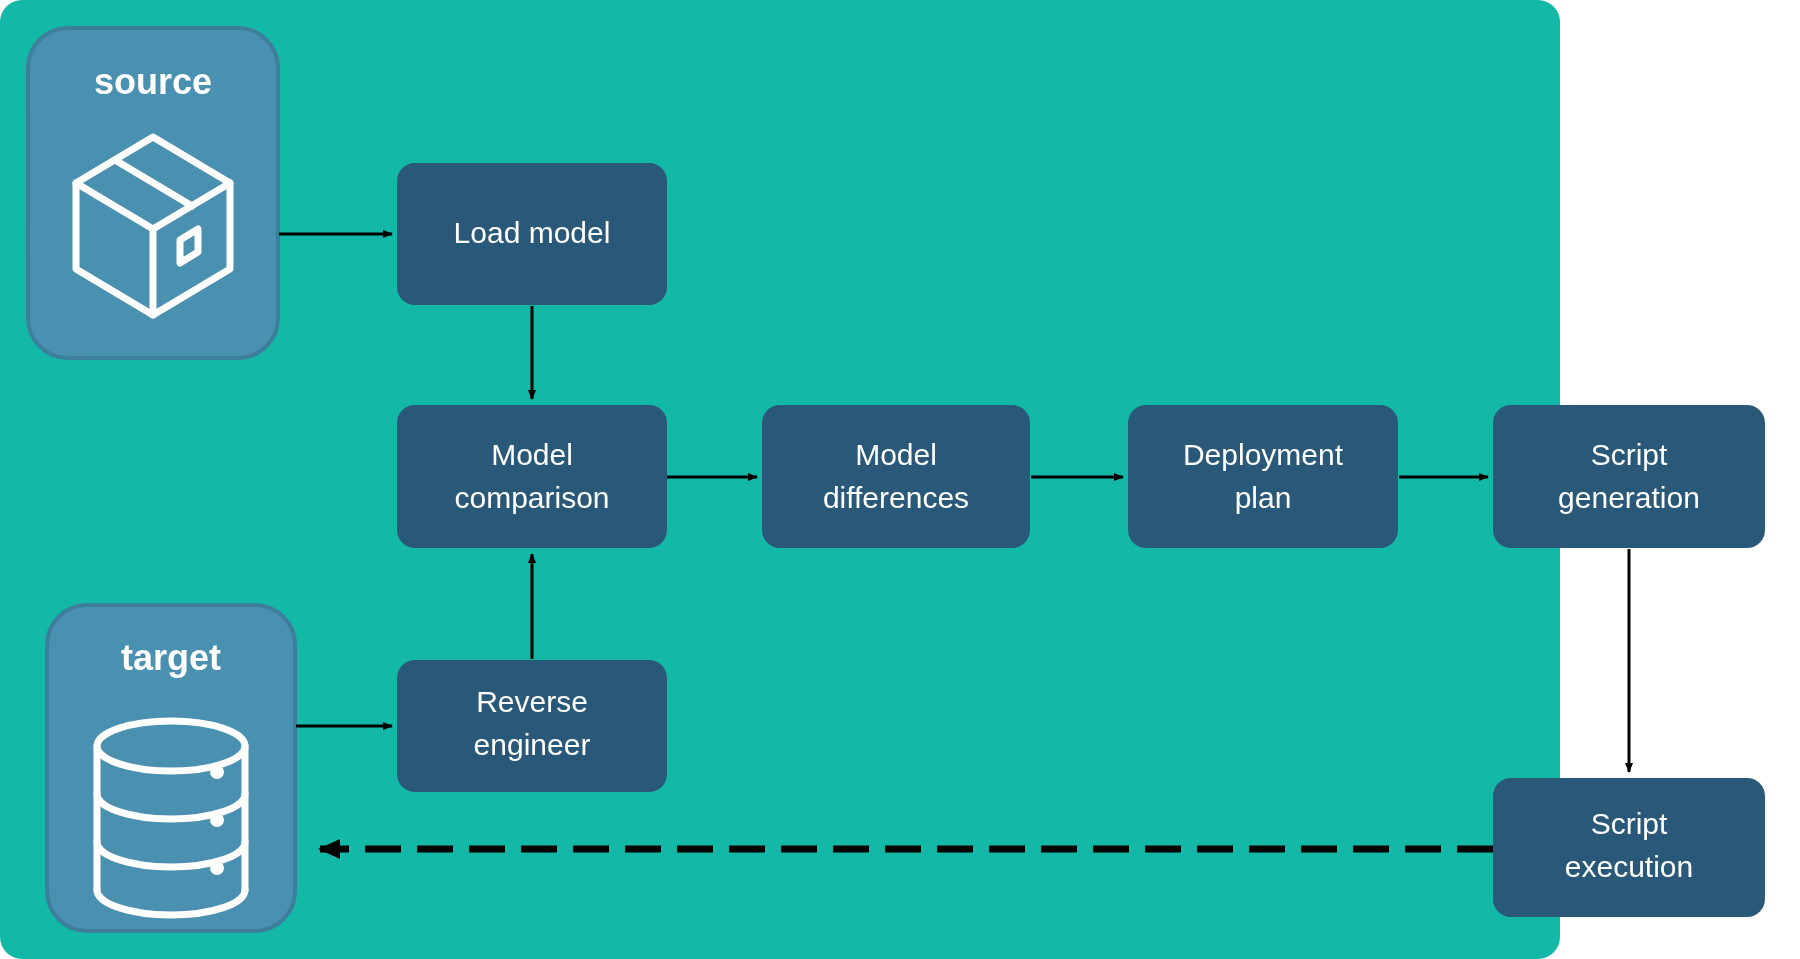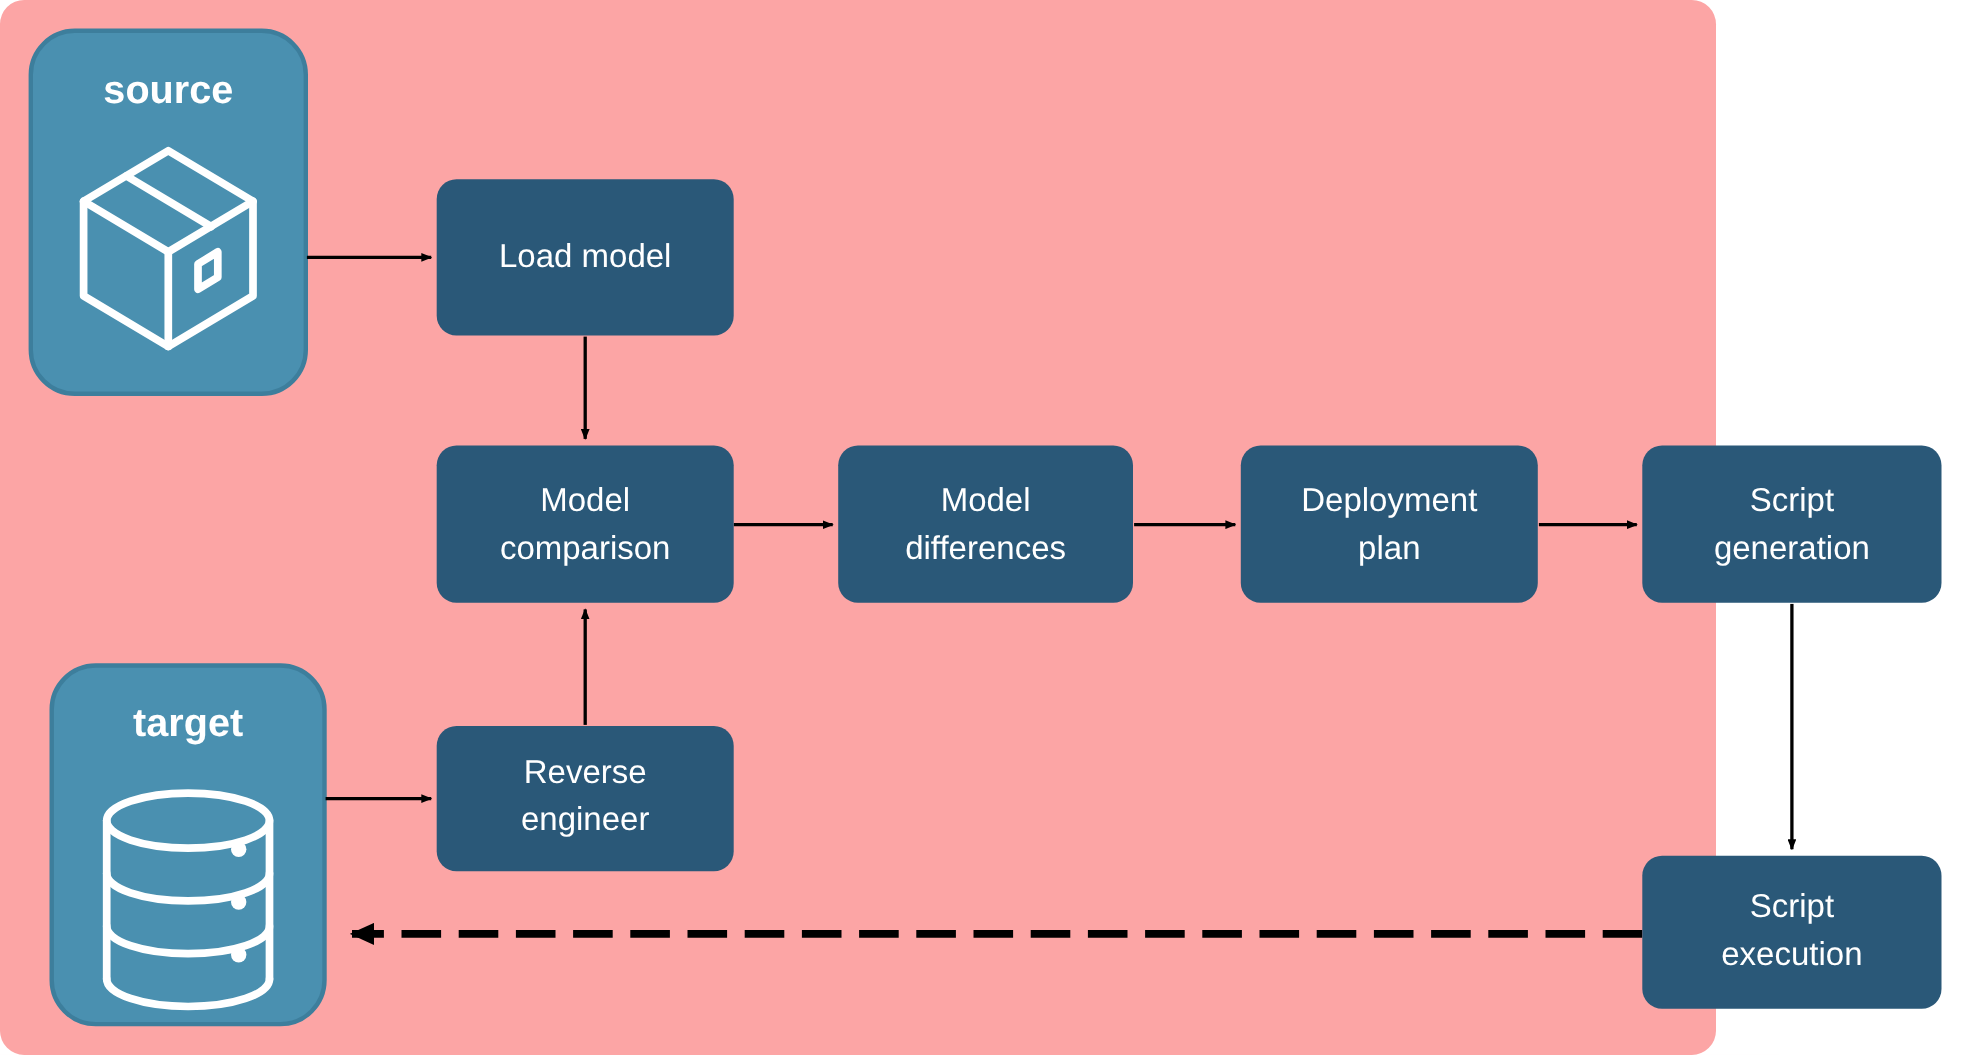--- a/index.html
+++ b/index.html
@@ -10,21 +10,21 @@
   body {
     width: 1800px;
     height: 959px;
     font-family: "Liberation Sans", sans-serif;
     overflow: hidden;
   }
   #diagram-root {
     position: relative;
     width: 1560px;
     height: 959px;
-    background: #fca5a5;
+    background: #14b8a6;
     border-radius: 22px;
   }
   svg.diagram {
     display: block;
     width: 1800px;
     height: 959px;
   }
   .box-label {
     font-family: "Liberation Sans", sans-serif;
     font-size: 30px;

